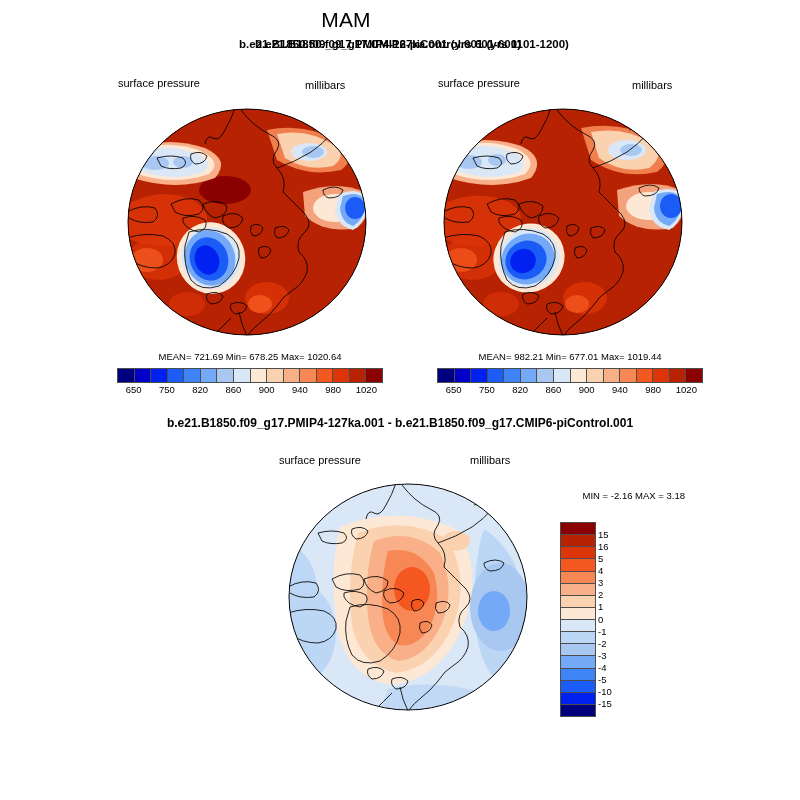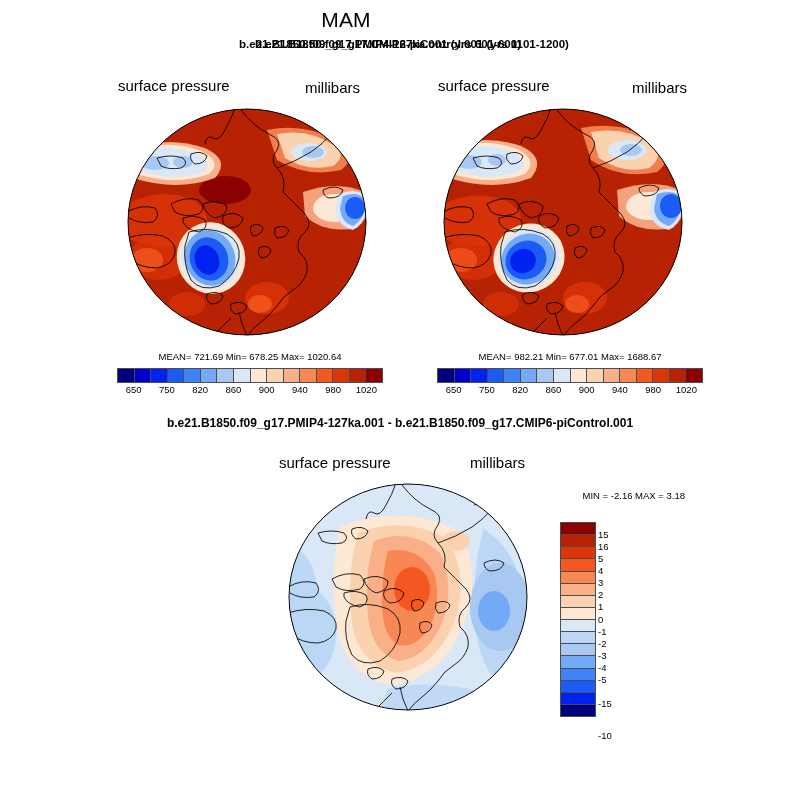--- a/index.html
+++ b/index.html
@@ -18,21 +18,21 @@
   .case-subtitle{
     top:38px;font-size:11.5px;font-weight:bold;white-space:nowrap;
   }
   #case-left-subtitle{left:0px;width:760px;text-align:center;}
   #case-right-subtitle{left:32px;width:760px;text-align:center;}
   #diff-title{
     left:0;top:416px;width:800px;font-size:12px;font-weight:bold;
   }
 
   
-  .var-label,.unit-label{font-size:15px;white-space:nowrap;text-align:right;}
+  .var-label,.unit-label{font-size:11px;white-space:nowrap;text-align:right;}
   .stat-label{font-size:9.5px;white-space:nowrap;}
 
   
   .map-wrap{border-radius:50%;overflow:hidden;background:#fff;}
   .map-wrap svg{display:block;}
 
   
   .hbar{display:flex;height:13px;border:1px solid #4d4d4d;box-sizing:content-box;}
   .hbar span{flex:1 1 0;display:block;border-right:1px solid #4d4d4d;}
   .hbar span:last-child{border-right:none;}
@@ -242,21 +242,21 @@
         <path d="M148 120 Q158 116 162 122 Q160 130 150 130 Q146 126 148 120 Z"></path>
         <path d="M196 80 Q208 74 216 80 Q214 88 202 88 Q196 86 196 80"></path>
         <path d="M120 228 Q114 216 112 204"></path>
         <path d="M86 228 Q96 218 104 210"></path>
       </g>
     </g>
     <ellipse cx="120" cy="114" rx="119" ry="113" fill="none" stroke="#000" stroke-width="1"></ellipse>
   </svg>
 </div>
 
-<div class="abs stat-label ctr" style="left:430px;top:351px;width:280px;">MEAN= 982.21  Min= 677.01  Max= 1688.67</div>
+<div class="abs stat-label ctr" style="left:430px;top:351px;width:280px;">MEAN= 982.21  Min= 677.01  Max= 1019.44</div>
 
 <div class="abs" id="hbar-right" style="left:437px;top:368px;width:266px;">
   <div class="hbar">
       <span style="background: rgb(0, 0, 127);"></span>
       <span style="background: rgb(0, 0, 200);"></span>
       <span style="background: rgb(0, 33, 240);"></span>
       <span style="background: rgb(26, 92, 245);"></span>
       <span style="background: rgb(63, 132, 247);"></span>
       <span style="background: rgb(116, 169, 247);"></span>
       <span style="background: rgb(168, 200, 242);"></span>
@@ -374,16 +374,16 @@
       <span style="top: 25%;">4</span>
       <span style="top: 31.25%;">3</span>
       <span style="top: 37.5%;">2</span>
       <span style="top: 43.75%;">1</span>
       <span style="top: 50%;">0</span>
       <span style="top: 56.25%;">-1</span>
       <span style="top: 62.5%;">-2</span>
       <span style="top: 68.75%;">-3</span>
       <span style="top: 75%;">-4</span>
       <span style="top: 81.25%;">-5</span>
-      <span style="top: 87.5%; margin-top: 44px;">-10</span>
+      <span style="top: 87.5%;">-10</span>
       <span style="top: 93.75%;">-15</span>
     </div>
 </div>
 
 </body></html>

